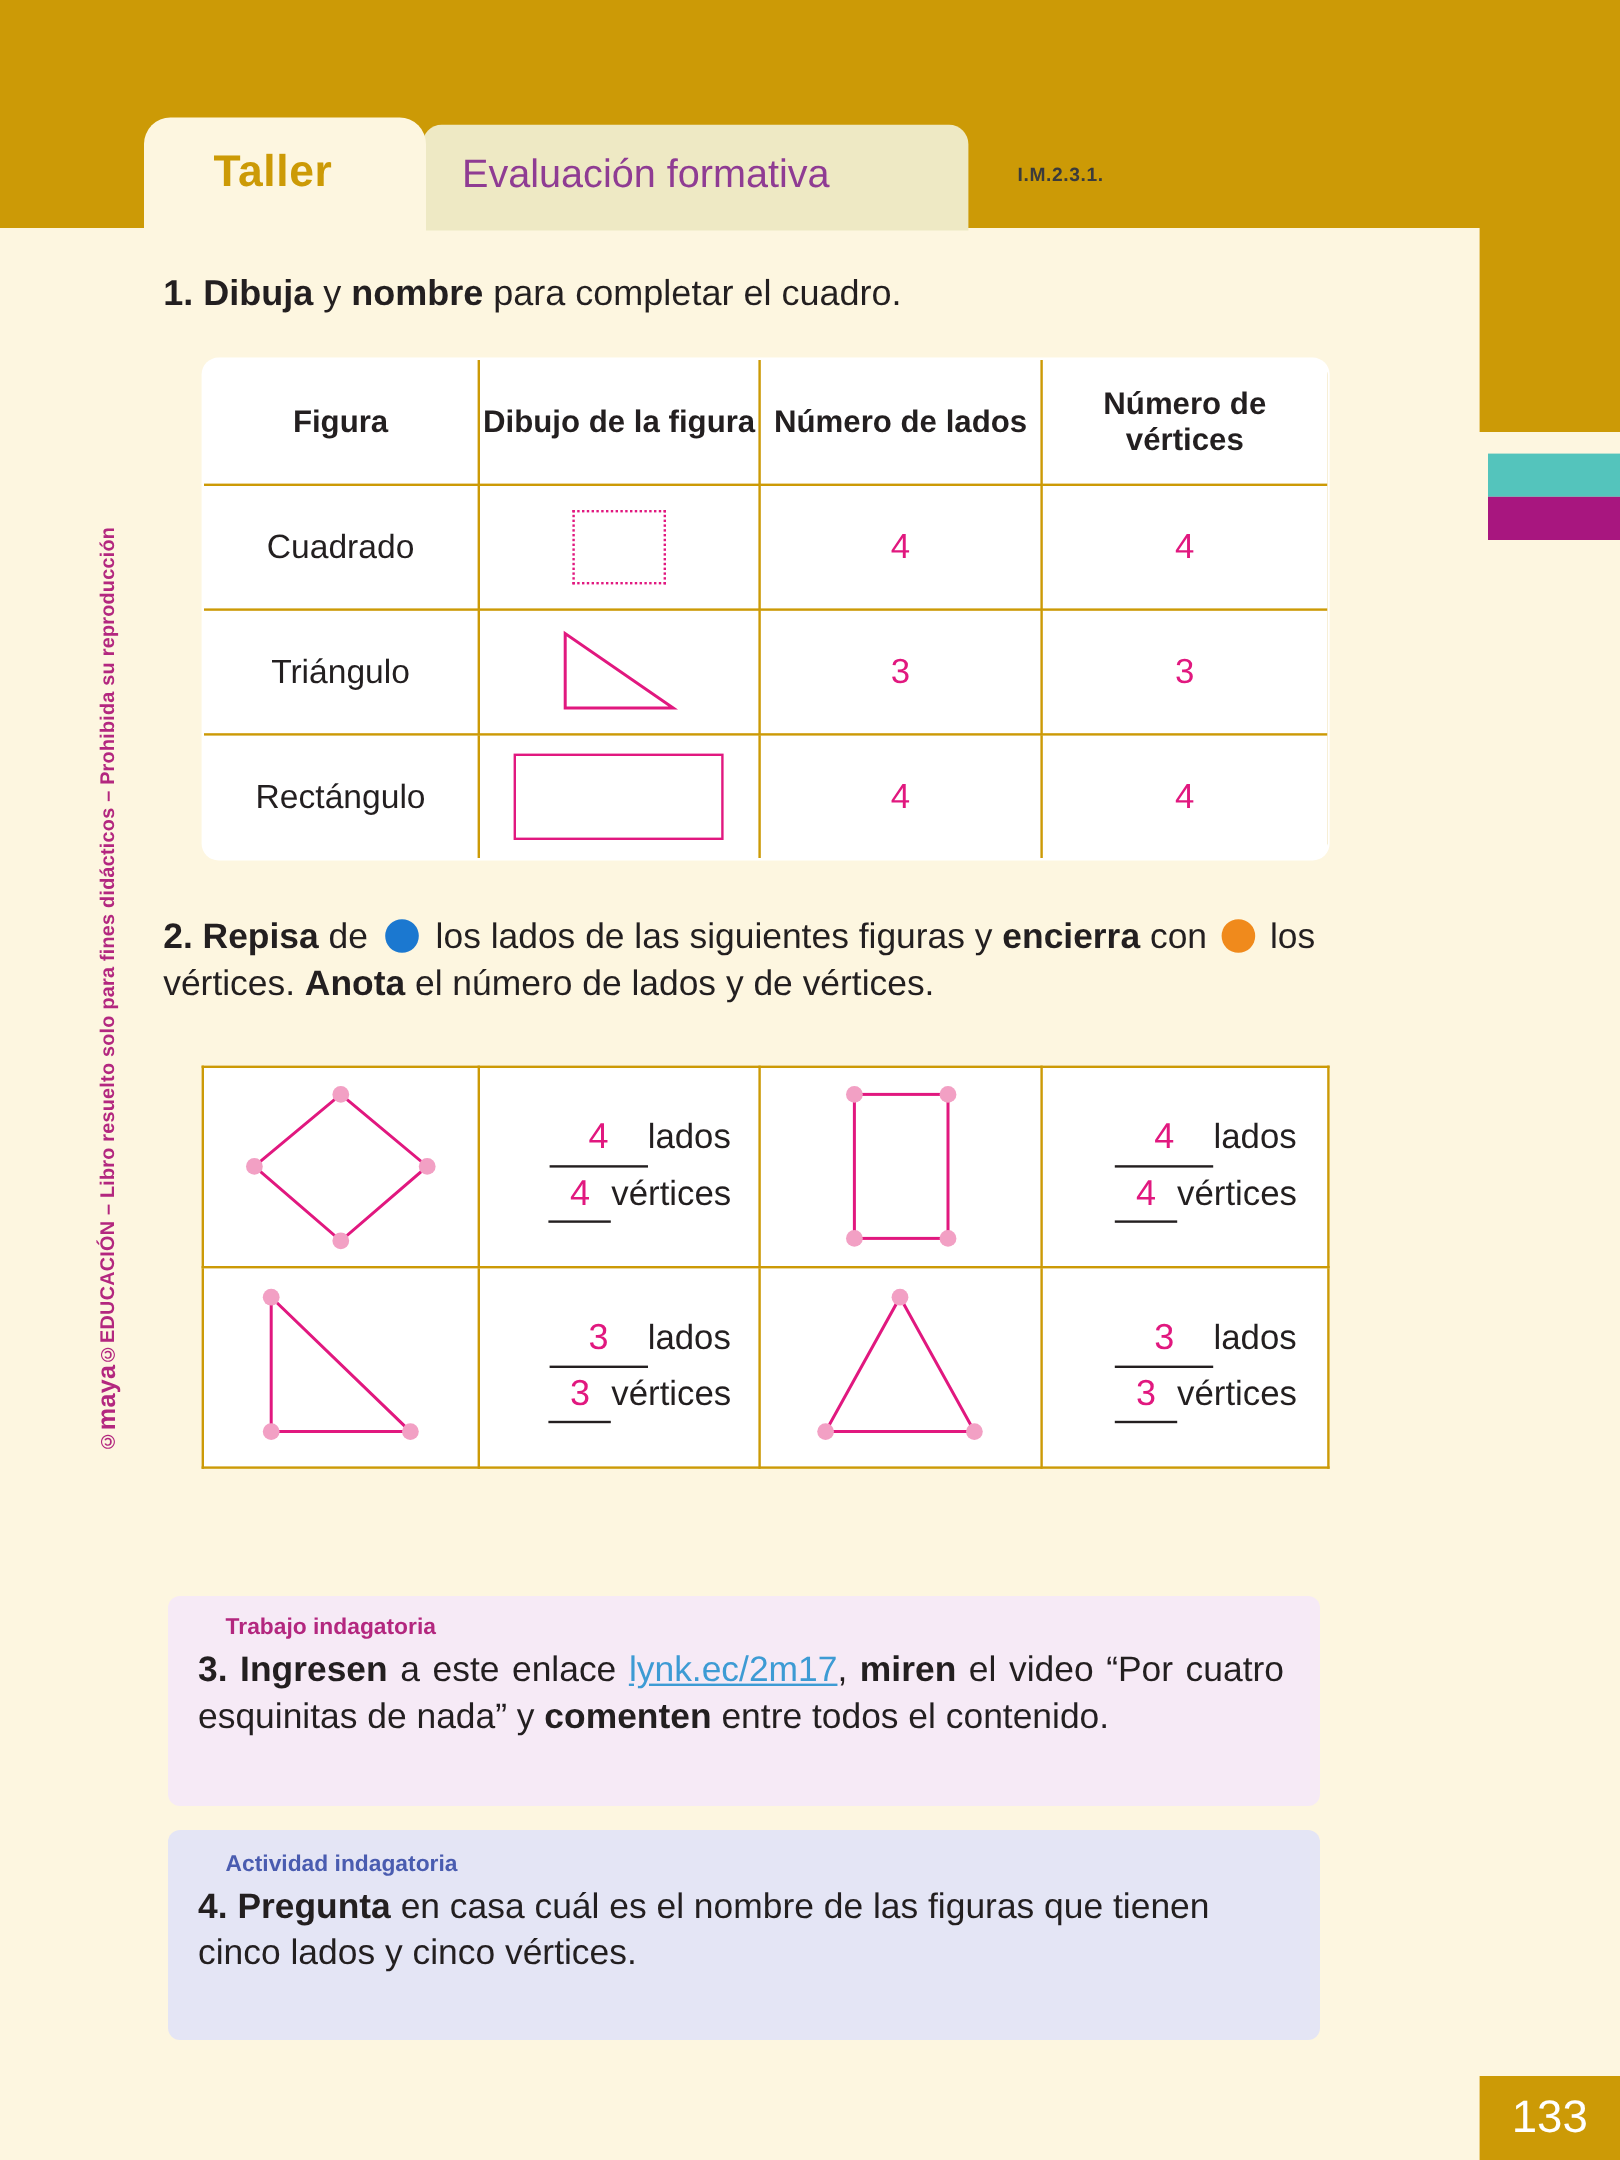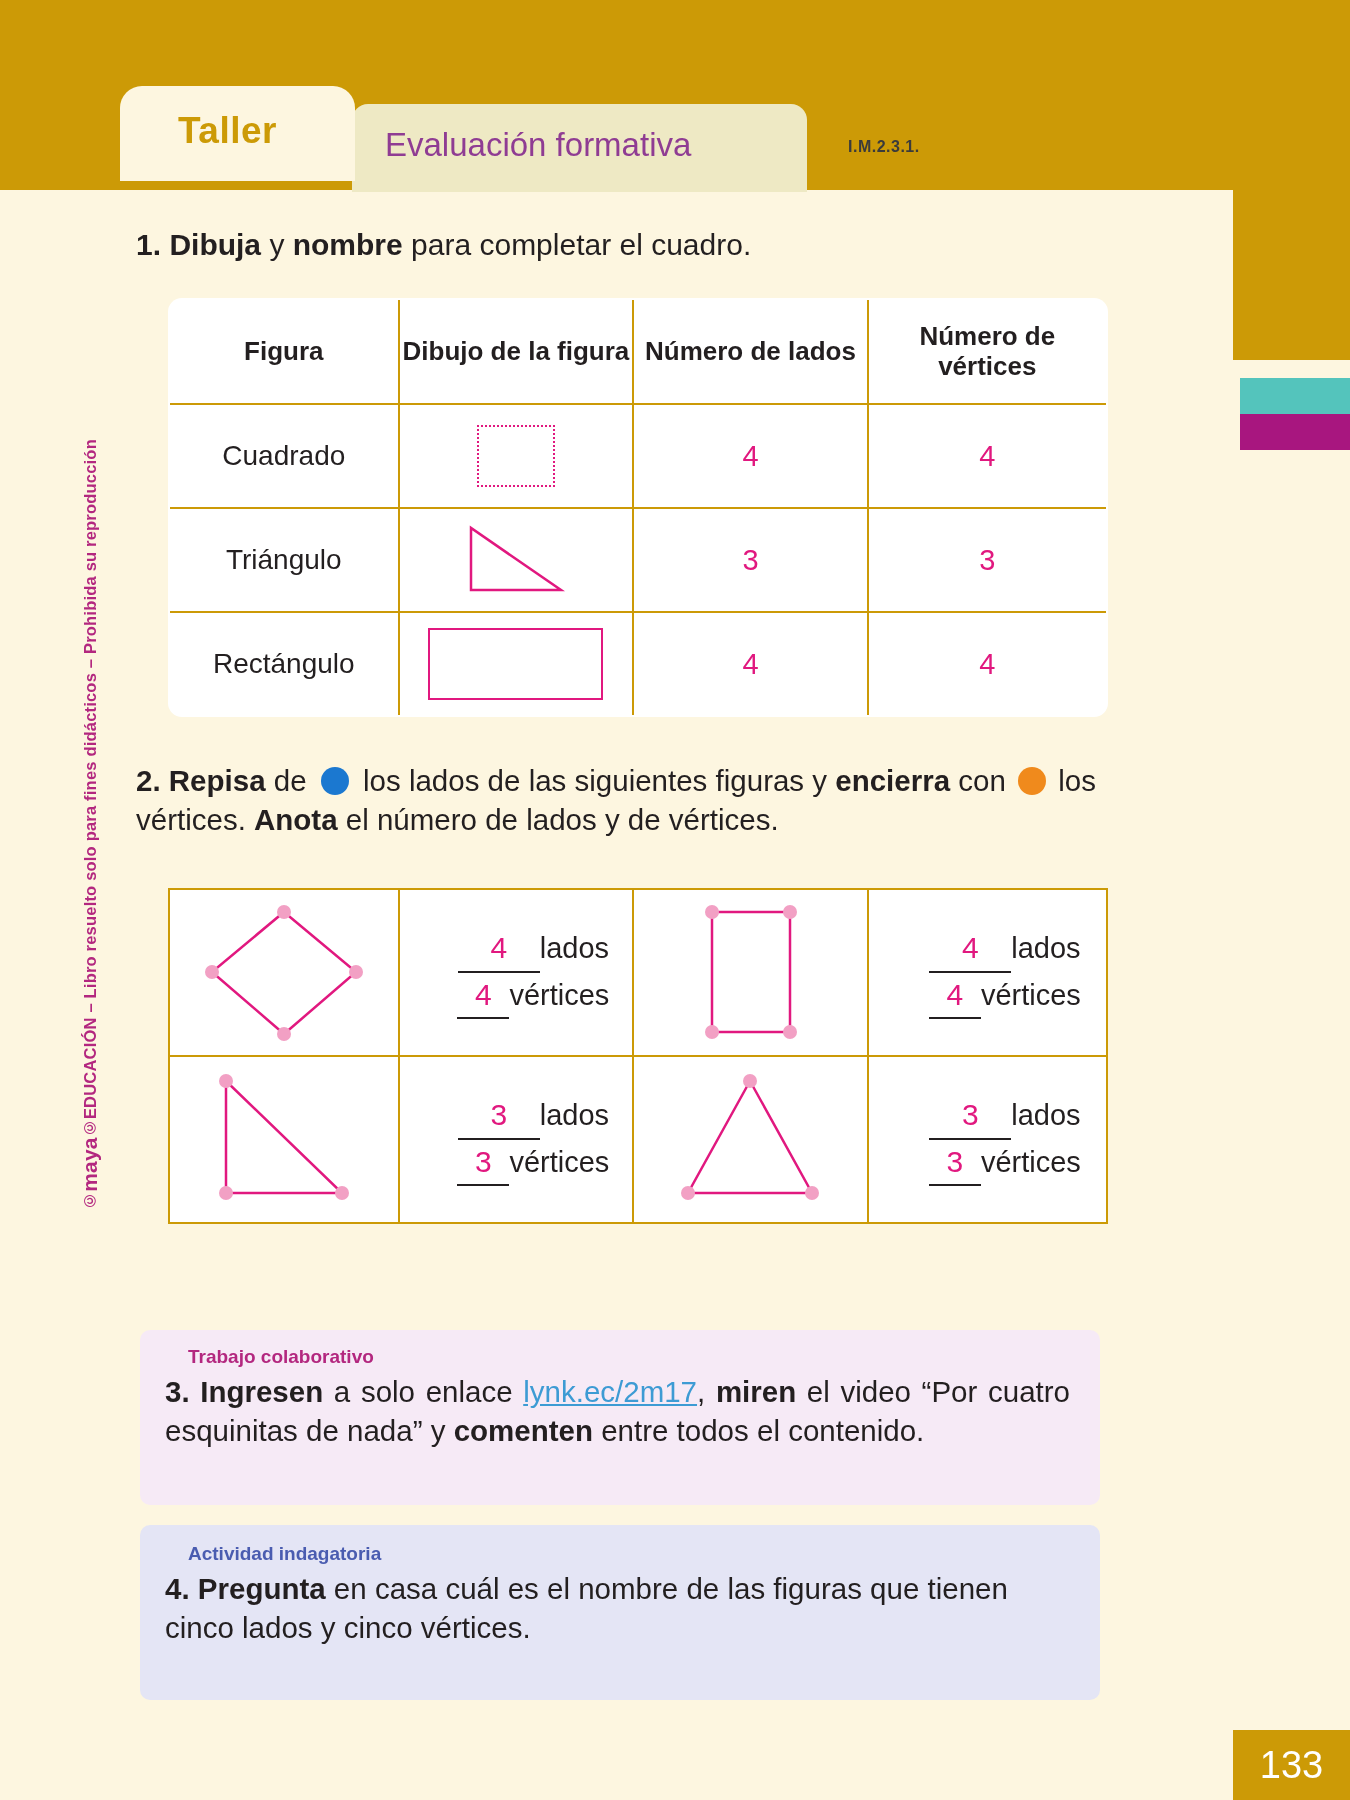--- a/index.html
+++ b/index.html
@@ -16,21 +16,21 @@
     position:absolute; left:0; top:0; width:1350px; height:360px;
     background:#cc9a06;
   }
   .page-body {
     position:absolute; left:0; top:190px; width:1233px; height:1610px;
     background:#fdf6e0;
     border-bottom-right-radius:0;
   }
   
   .tab-taller {
-    position:absolute; left:120px; top:86px; width:235px; height:95px;
+    position:absolute; left:120px; top:98px; width:235px; height:95px;
     background:#fdf6e0;
     border-top-left-radius:22px; border-top-right-radius:22px;
     z-index:5;
     text-align:center;
   }
   .tab-taller span {
     position:absolute; left:58px; top:24px;
     font-size:37px; font-weight:bold; color:#cc9a06; letter-spacing:.5px;
   }
   .tab-eval {
@@ -301,24 +301,24 @@
     </td>
     <td class="ans-box">
       <span class="ans-line"><span class="val">3</span><span>lados</span></span>
       <span class="ans-line"><span class="val short">3</span><span>vértices</span></span>
     </td>
   </tr>
 </tbody>
   </table>
 
 <div class="box3">
-  <div class="tag">Trabajo colaborativo</div>
+  <div class="tag">Trabajo indagatoria</div>
   <div class="txt">
     <span class="num">3.</span>
-    <b>Ingresen</b><span> a solo enlace </span><a class="link" href="#">lynk.ec/2m17</a><span>, </span><b>miren</b><span> el video “Por cuatro esquinitas de nada” y </span><b>comenten</b><span> entre todos el contenido.</span>
+    <b>Ingresen</b><span> a este enlace </span><a class="link" href="#">lynk.ec/2m17</a><span>, </span><b>miren</b><span> el video “Por cuatro esquinitas de nada” y </span><b>comenten</b><span> entre todos el contenido.</span>
   </div>
 </div>
 
 <div class="box4">
   <div class="tag">Actividad indagatoria</div>
   <div class="txt">
     <span class="num">4.</span>
     <b>Pregunta</b><span> en casa cuál es el nombre de las figuras que tienen cinco lados y cinco vértices.</span>
   </div>
 </div>

